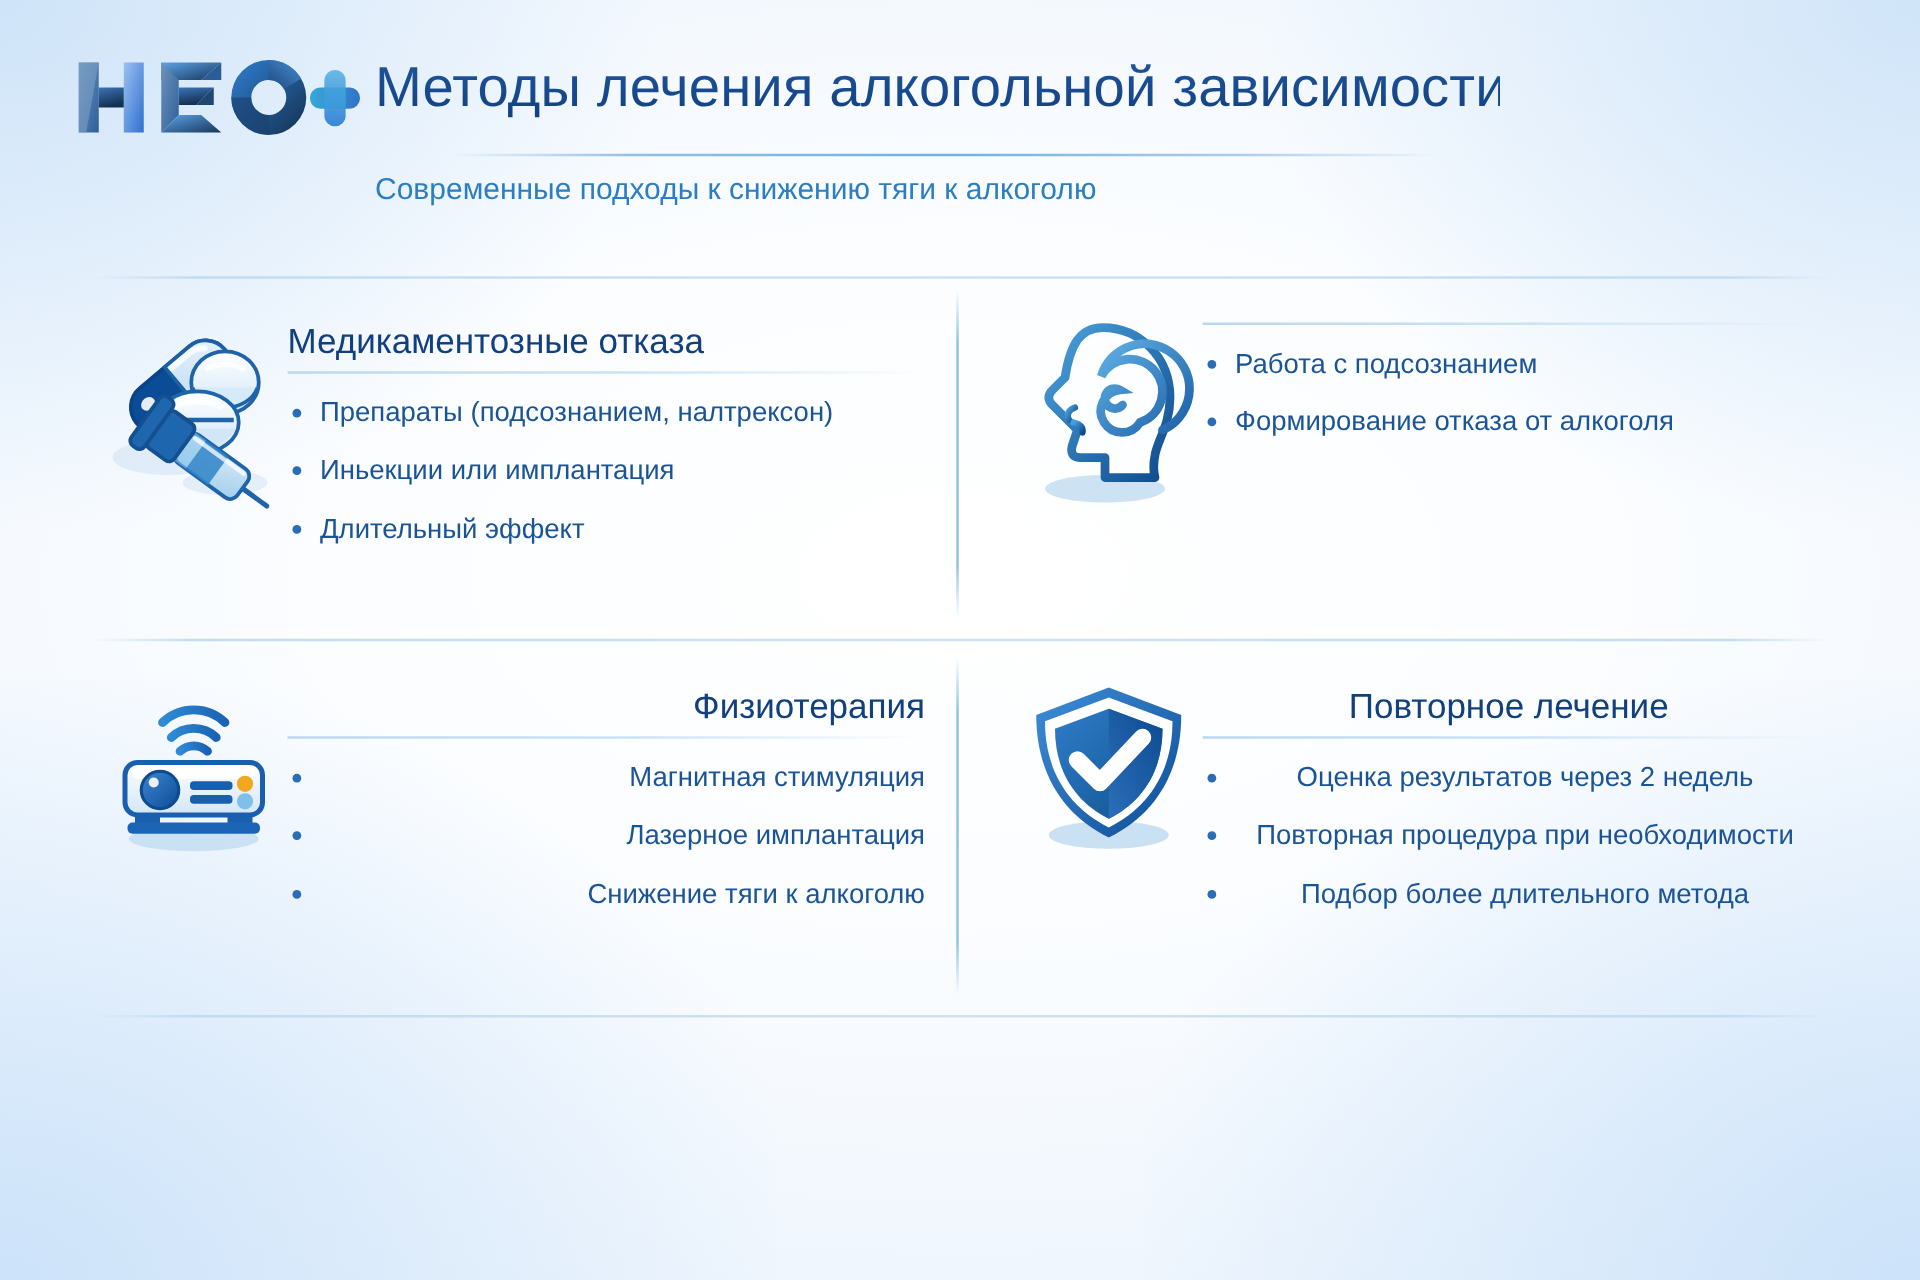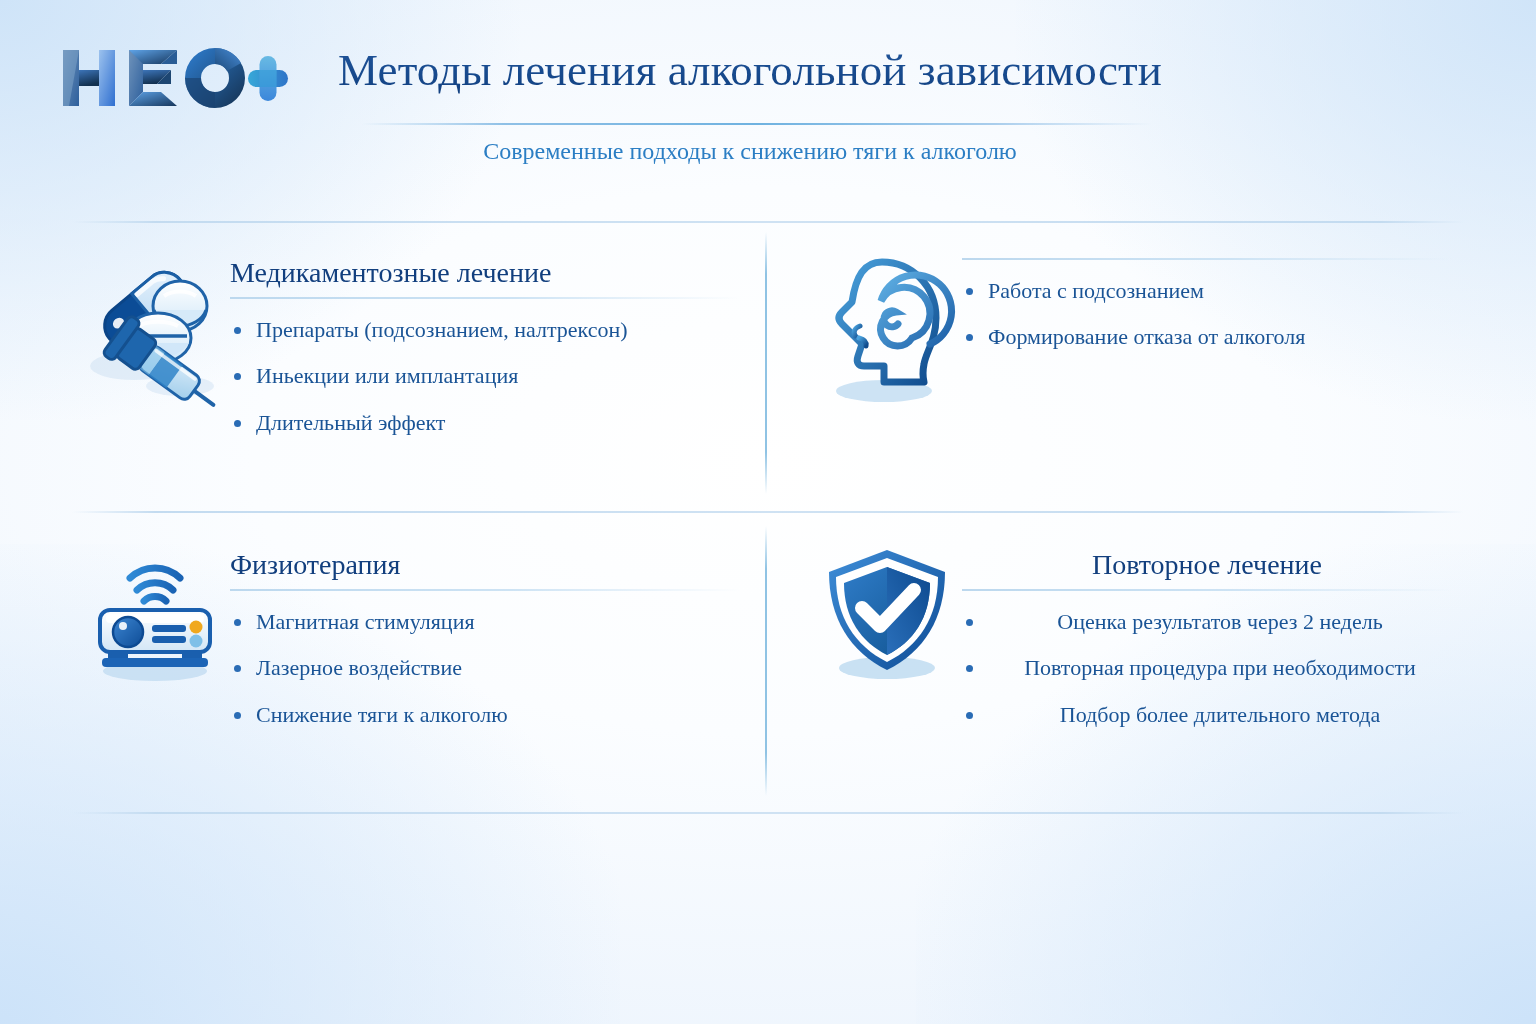--- a/index.html
+++ b/index.html
@@ -23,21 +23,21 @@
   }
   .bg-tl { left:0; top:0; width:520px; height:420px;
     background:radial-gradient(ellipse at 0% 0%, rgba(205,227,248,.95) 0%, rgba(205,227,248,0) 72%); }
   .bg-tr { right:0; top:0; width:520px; height:420px;
     background:radial-gradient(ellipse at 100% 0%, rgba(205,227,248,.9) 0%, rgba(205,227,248,0) 72%); }
   .bg-bl { left:0; bottom:0; width:620px; height:480px;
     background:radial-gradient(ellipse at 0% 100%, rgba(203,226,249,.95) 0%, rgba(203,226,249,0) 74%); }
   .bg-br { right:0; bottom:0; width:620px; height:480px;
     background:radial-gradient(ellipse at 100% 100%, rgba(203,226,249,.95) 0%, rgba(203,226,249,0) 74%); }
 
-  .page { position:relative; width:1236px; height:1024px; z-index:2;font-family:Liberation Serif, serif; }
+  .page { position:relative; width:1236px; height:1024px; z-index:2; }
 
   
   .header { position:absolute; left:0; top:0; width:1536px; height:190px; }
 
   .logo {
     position:absolute; left:57px; top:42px;
     width:232px; height:72px;
   }
 
   .title {
@@ -54,21 +54,21 @@
     white-space:nowrap;
   }
 
   .title-rule {
     position:absolute; left:362px; top:123px; width:790px; height:2px;
     background:linear-gradient(90deg, rgba(180,210,240,0) 0%, #8fc0e6 18%, #6fb2e0 50%, #a9cdec 80%, rgba(180,210,240,0) 100%);
   }
 
   .subtitle {
     position:absolute; left:300px; top:138px; width:900px;
-    text-align:center;
+    text-align:left;
     font-size:24px;
     color:#2b7ec4;
     white-space:nowrap;
   }
 
   
   .hrule {
     position:absolute; left:72px; width:1392px; height:2px;
     background:linear-gradient(90deg, rgba(190,216,240,0) 0%, #c3dbf0 6%, #cfe2f3 50%, #c3dbf0 94%, rgba(190,216,240,0) 100%);
   }
@@ -80,21 +80,21 @@
     position:absolute; left:765px; width:2px;
     background:linear-gradient(180deg, rgba(150,200,232,0) 0%, #8fc3e4 16%, #8fc3e4 84%, rgba(150,200,232,0) 100%);
   }
   .vrule.v1 { top:232px; height:262px; }
   .vrule.v2 { top:526px; height:270px; }
 
   
   .card { position:absolute; display:flex; align-items:flex-start; }
   .card.c1 { left:80px;  top:248px; width:660px; }
   .card.c2 { left:812px; top:248px; width:640px; }
-  .card.c3 { left:80px;  top:540px; width:660px; }
+  .card.c3 { left:80px;  top:540px; width:660px;text-align:right; }
   .card.c4 { left:812px; top:540px; width:640px;text-align:center; }
 
   .card-icon {
     width:150px; min-width:150px; height:160px;
     position:relative;
   }
   .card.c3 .card-icon, .card.c4 .card-icon { height:150px; }
 
   .card-body { flex:1; padding-top:10px; }
 
@@ -264,21 +264,21 @@
           <rect x="62" y="104" width="60" height="28" rx="7" fill="url(#syrA)" stroke="#1f63a8" stroke-width="3"></rect>
           <rect x="76" y="104" width="22" height="28" fill="#2f84c8" opacity=".85"></rect>
           <rect x="62" y="104" width="14" height="28" fill="#7fc0e8" opacity=".6"></rect>
           <rect x="38" y="100" width="26" height="36" rx="5" fill="#1e66ad" stroke="#14508f" stroke-width="3"></rect>
           <rect x="26" y="94" width="13" height="48" rx="5" fill="#1e66ad" stroke="#14508f" stroke-width="3"></rect>
           <path d="M68,108 h48" stroke="#ffffff" stroke-width="3.5" opacity=".75" stroke-linecap="round"></path>
         </g>
       </svg>
     </div>
     <div class="card-body">
-      <div class="card-title">Медикаментозные лечение</div>
+      <div class="card-title">Медикаментозные отказа</div>
       <div class="card-title-rule"></div>
       <ul class="bullets">
         <li>Препараты (подсознанием, налтрексон)</li>
         <li>Иньекции или имплантация</li>
         <li>Длительный эффект</li>
       </ul>
     </div>
   </div>
 
   <div class="card c2">
@@ -370,21 +370,21 @@
 
         <circle cx="116" cy="87" r="6.5" fill="#f0a81e"></circle>
         <circle cx="116" cy="101" r="6.5" fill="#7fc0e8"></circle>
       </svg>
     </div>
     <div class="card-body">
       <div class="card-title">Физиотерапия</div>
       <div class="card-title-rule"></div>
       <ul class="bullets">
         <li>Магнитная стимуляция</li>
-        <li>Лазерное воздействие</li>
+        <li>Лазерное имплантация</li>
         <li>Снижение тяги к алкоголю</li>
       </ul>
     </div>
   </div>
 
   <div class="card c4">
     <div class="card-icon">
       <svg width="150" height="150" viewBox="0 0 150 150">
         <defs>
           <linearGradient id="shOut" x1="0" y1="0" x2="1" y2="1">

